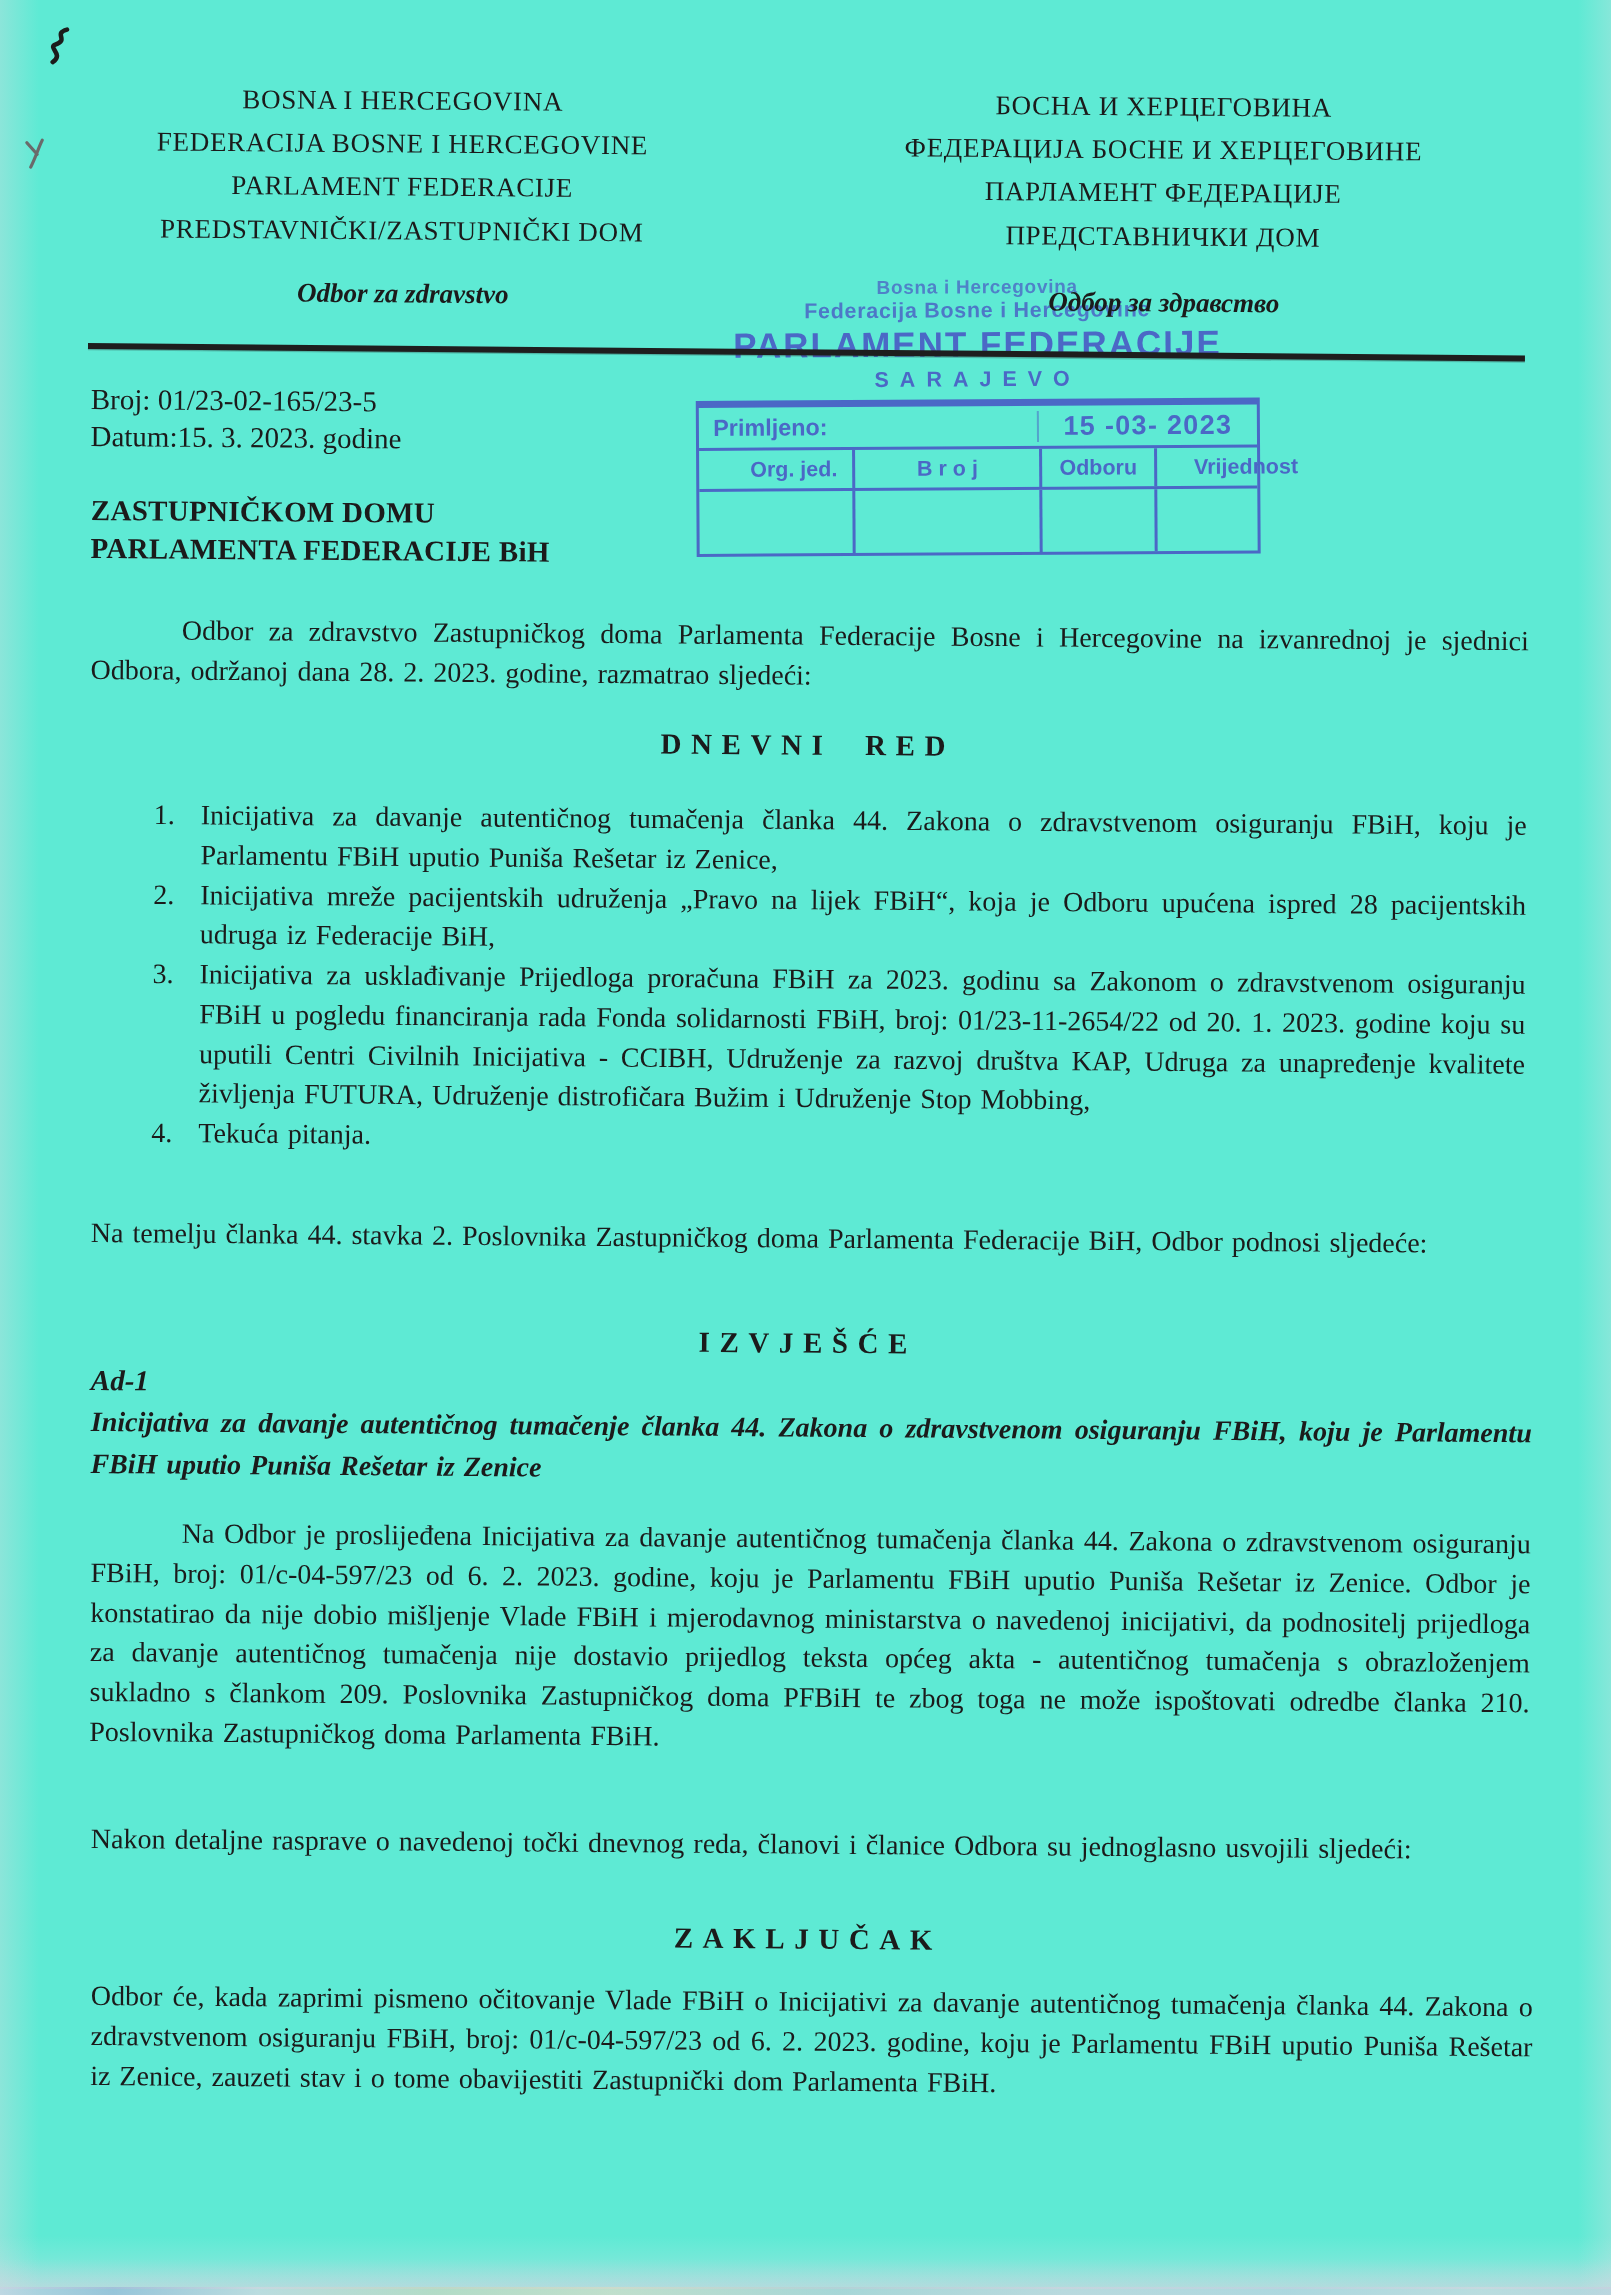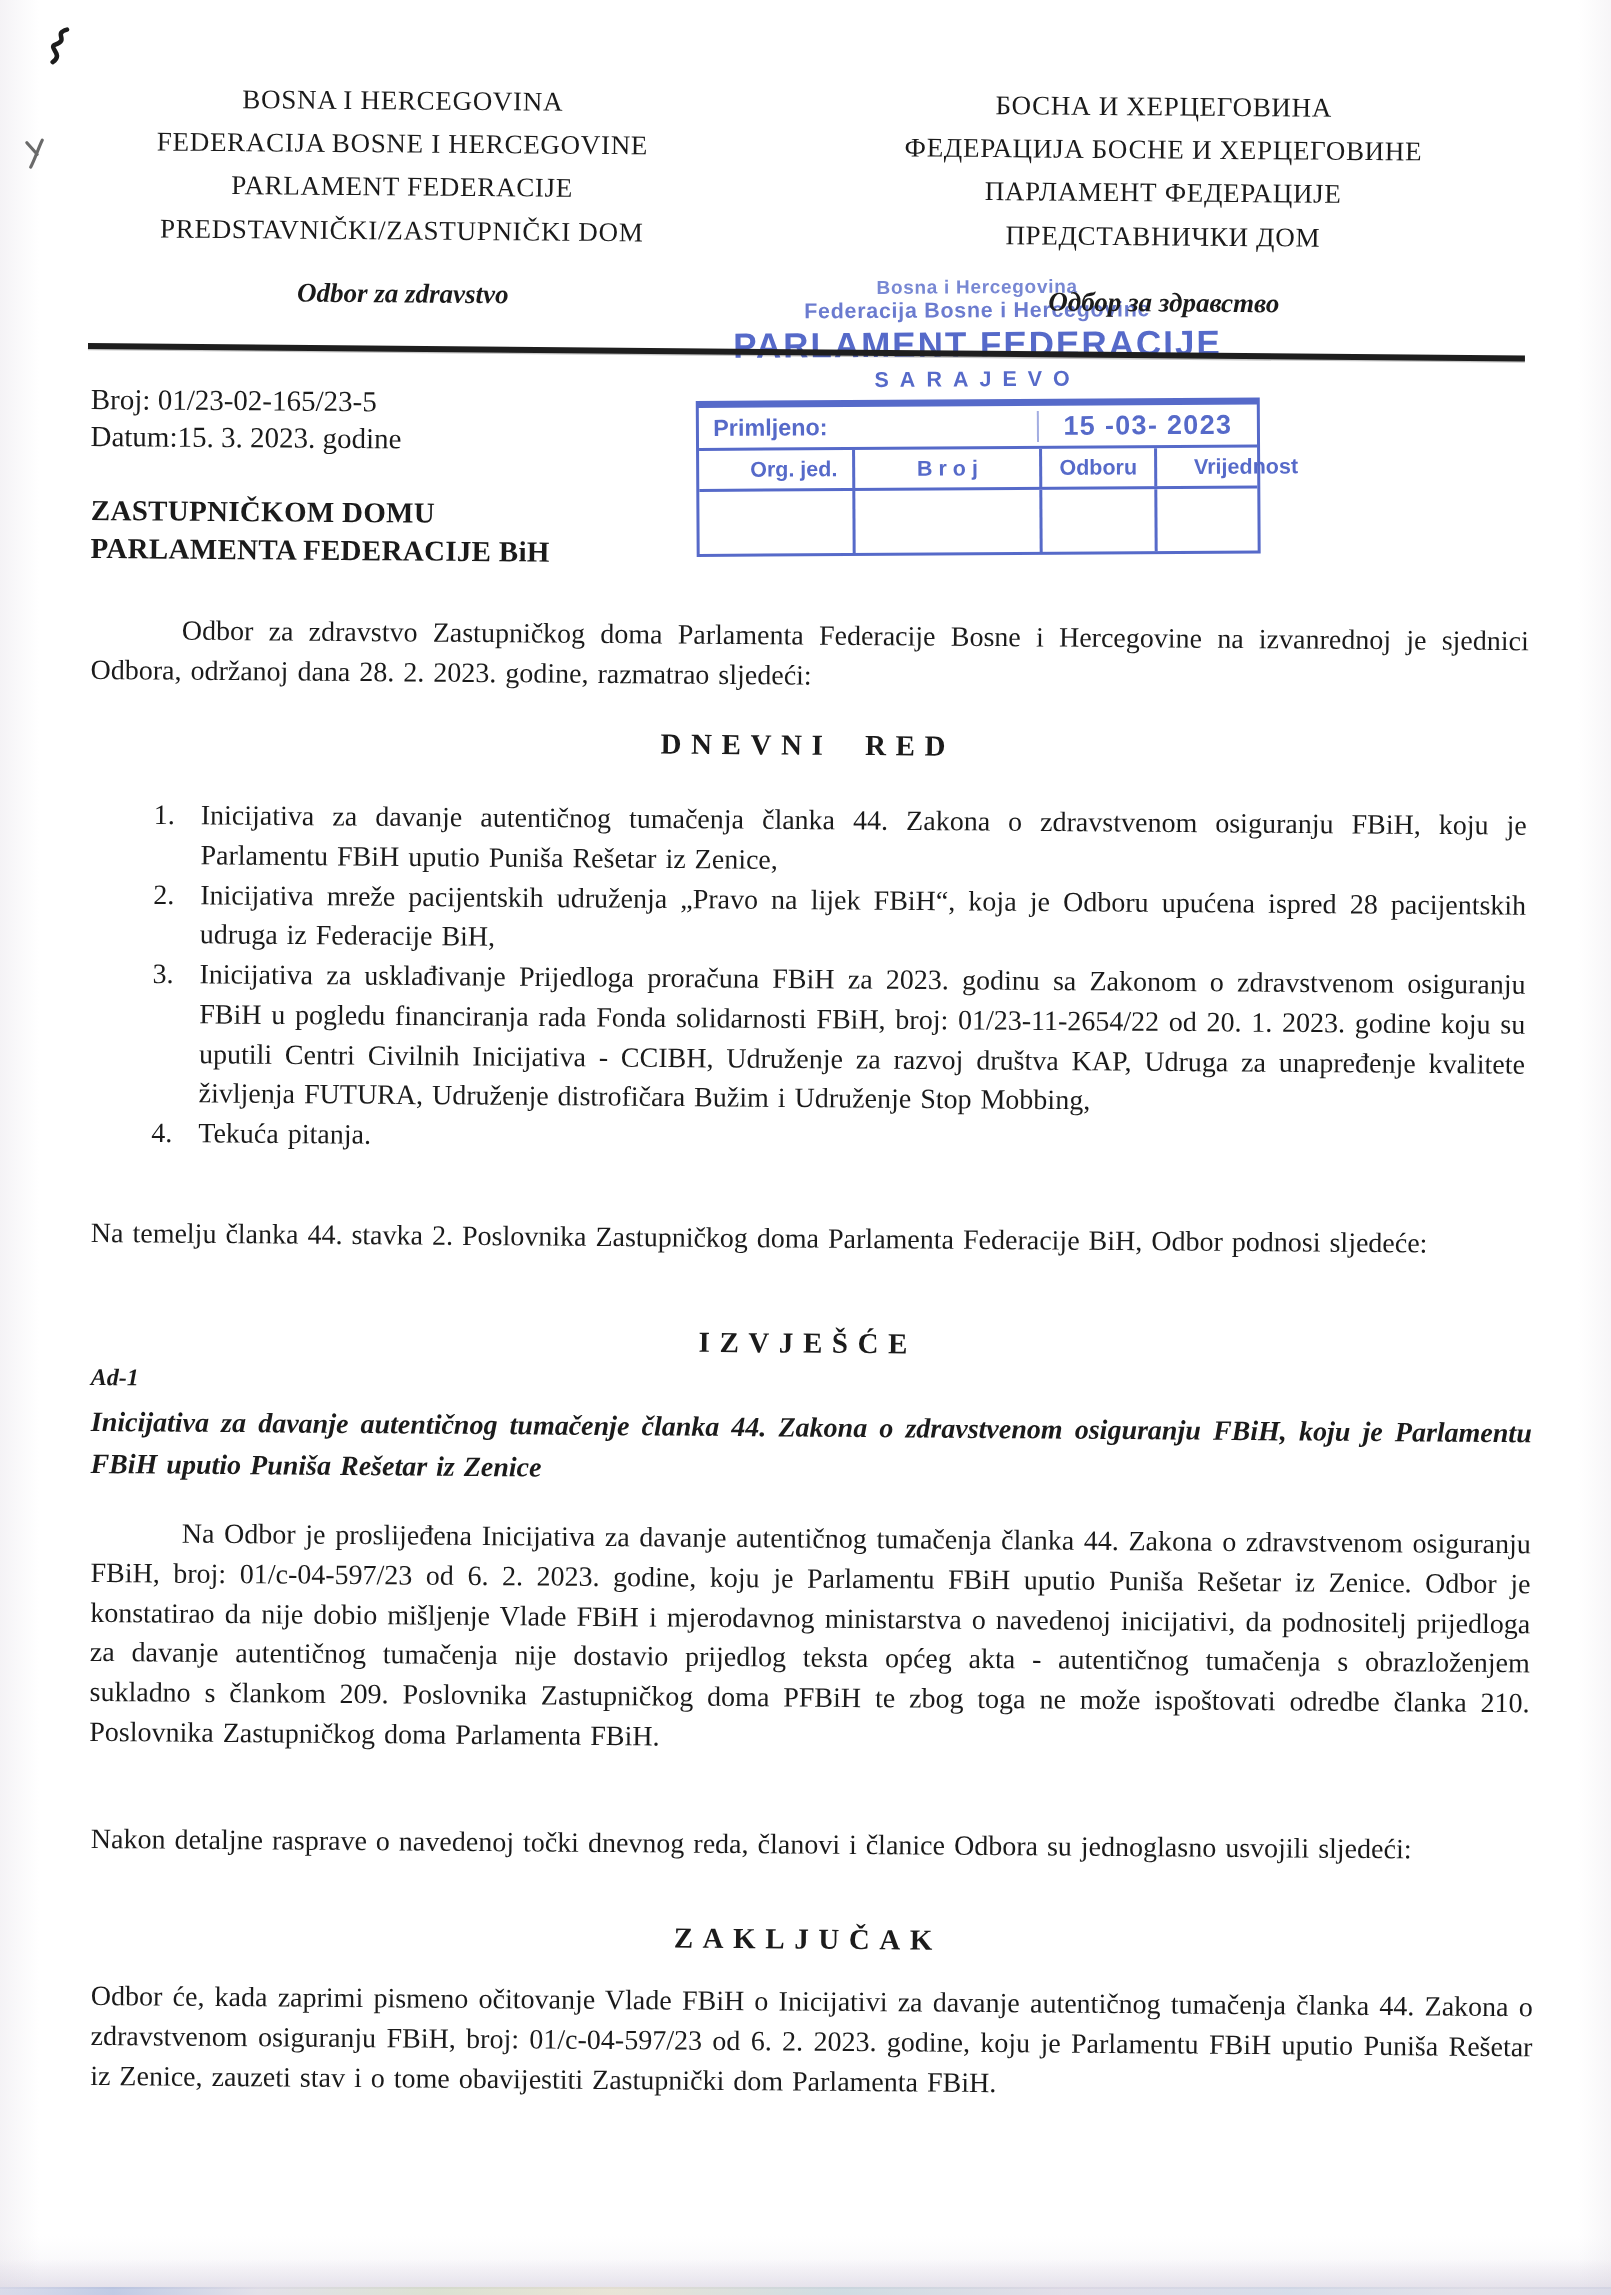--- a/index.html
+++ b/index.html
@@ -1,19 +1,19 @@
 <!DOCTYPE html>
 <html style="font-size:10.4px"><head>
 <meta charset="utf-8">
 <style>
   html,body{margin:0;padding:0;background:#d8d8d8;}
   .page{
     position:relative;
     width:1611px;height:2295px;
-    background:#ffffff;
+    background:#5eead4;
     overflow:hidden;
     font-family:"Liberation Serif", serif;
     color:#1b1b1b;
   }
   .page::before{ 
     content:"";position:absolute;inset:0;
     background:
       linear-gradient(90deg, rgba(225,220,228,.35) 0, rgba(255,255,255,0) 39px),
       linear-gradient(270deg, rgba(228,224,230,.30) 0, rgba(255,255,255,0) 33px),
       linear-gradient(0deg, rgba(228,224,236,.45) 0, rgba(255,255,255,0) 59px);
@@ -62,21 +62,21 @@
   .para{font-size:28px;line-height:1.42;text-align:justify;word-spacing:2px;}
   .intro{left:91px;top:610px;width:1438px;text-indent:91px;}
   .h-spaced{left:91px;width:1434px;text-align:center;font-weight:bold;font-size:29px;
             letter-spacing:.33em;word-spacing:.55em;}
   .agenda-title{top:723px;}
   .agenda{left:154px;top:795px;width:1373px;font-size:28px;line-height:1.42;margin:0;padding:0;}
   .agenda li{list-style:none;position:relative;padding-left:47px;text-align:justify;word-spacing:2px;}
   .agenda .num{position:absolute;left:0;top:0;}
   .basis{left:91px;top:1213px;width:1436px;}
   .report-title{top:1321px;}
-  .ad{left:91px;top:1364px;font-size:24px;font-weight:bold;font-style:italic;}
+  .ad{left:91px;top:1364px;font-size:29px;font-weight:bold;font-style:italic;}
   .subject{left:91px;top:1401px;width:1441px;font-weight:bold;font-style:italic;line-height:1.5;}
   .body1{left:91px;top:1513px;width:1440px;text-indent:91px;}
   .body2{left:91px;top:1819px;width:1440px;}
   .conclusion-title{top:1917px;}
   .conclusion-body{left:91px;top:1976px;width:1442px;}
 
   
   .blot{left:46px;top:27px;}
   .pen-mark{left:23.4px;top:135px;}
   .bottom-edge{left:0;bottom:0;width:1611px;height:7.8px;opacity:.55;

